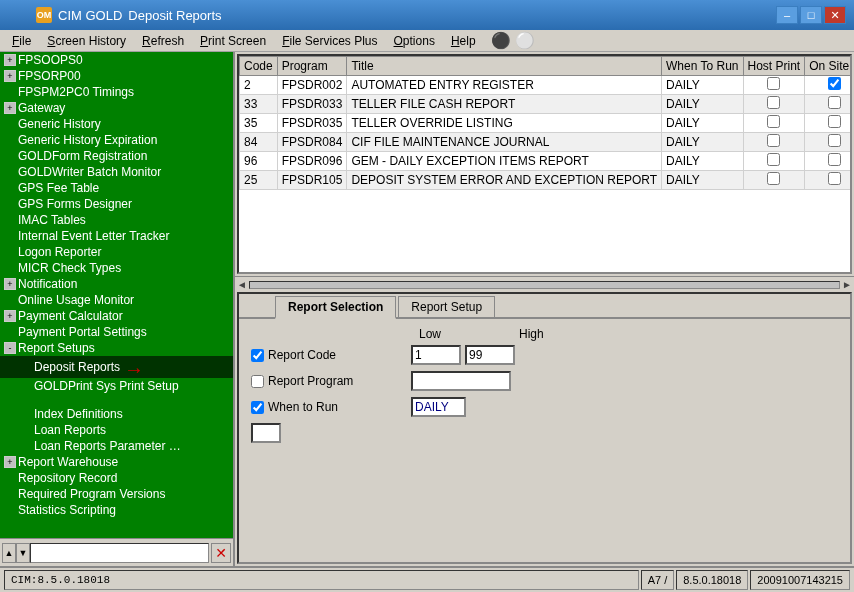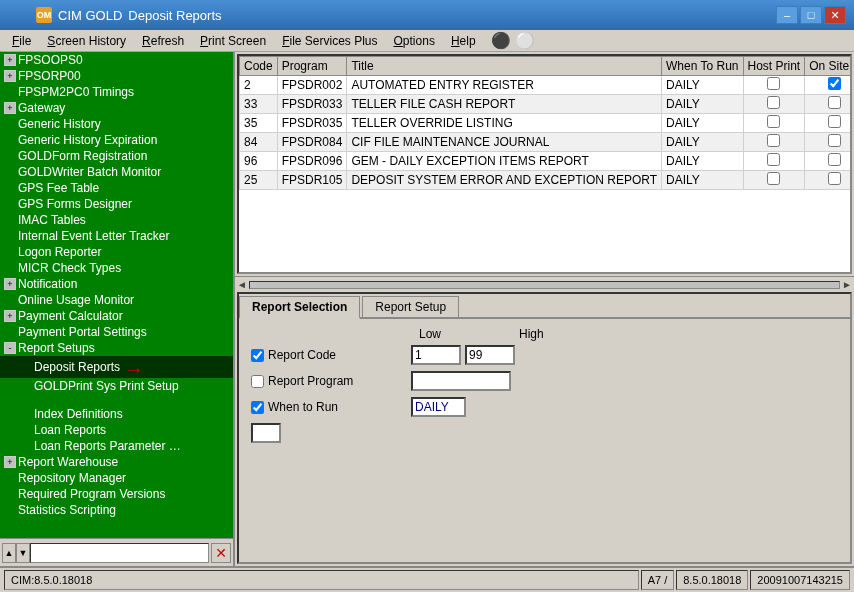--- a/index.html
+++ b/index.html
@@ -135,20 +135,21 @@
       background: #d4d0c8;
       border: 2px inset #888;
       margin: 2px;
       margin-top: 0;
     }
     .tab-bar {
       display: flex;
       background: #d4d0c8;
       border-bottom: 2px solid #888;
       padding-top: 2px;
+      padding-left: 36px;
     }
     .tab {
       padding: 3px 12px;
       border: 1px solid #888;
       border-bottom: none;
       cursor: pointer;
       background: #d4d0c8;
       margin-right: 2px;
       font-size: 12px;
     }
@@ -198,21 +199,21 @@
     }
     .status-cell {
       border: 1px inset #888;
       padding: 2px 6px;
       height: 20px;
       display: flex;
       align-items: center;
       background: #d4d0c8;
       font-size: 11px;
     }
-    .status-cell.flex1 { flex: 1; }
+    .status-cell.flex1 { flex: 1; font-family: Liberation Mono, monospace; }
   </style>
 </head>
 <body>
 
 <div class="title-bar">
   <div class="title-bar-left">
     <div class="title-bar-icon">OM</div>
     <span class="title-bar-text">CIM GOLD</span>
     <span class="title-bar-text">Deposit Reports</span>
   </div>
@@ -336,21 +337,21 @@
       <div class="sidebar-item" style="padding-left:20px;">
         <span style="width:14px;display:inline-block"></span>
         <span style="max-width:150px;overflow:hidden;text-overflow:ellipsis;">Loan Reports Parameter Definitio...</span>
       </div>
       <div class="sidebar-item">
         <span class="expander">+</span>
         <span>Report Warehouse</span>
       </div>
       <div class="sidebar-item">
         <span style="width:14px;display:inline-block"></span>
-        <span>Repository Manager</span>
+        <span>Repository Record</span>
       </div>
       <div class="sidebar-item">
         <span style="width:14px;display:inline-block"></span>
         <span>Required Program Versions</span>
       </div>
       <div class="sidebar-item">
         <span style="width:14px;display:inline-block"></span>
         <span>Statistics Scripting</span>
       </div>
     </div>

